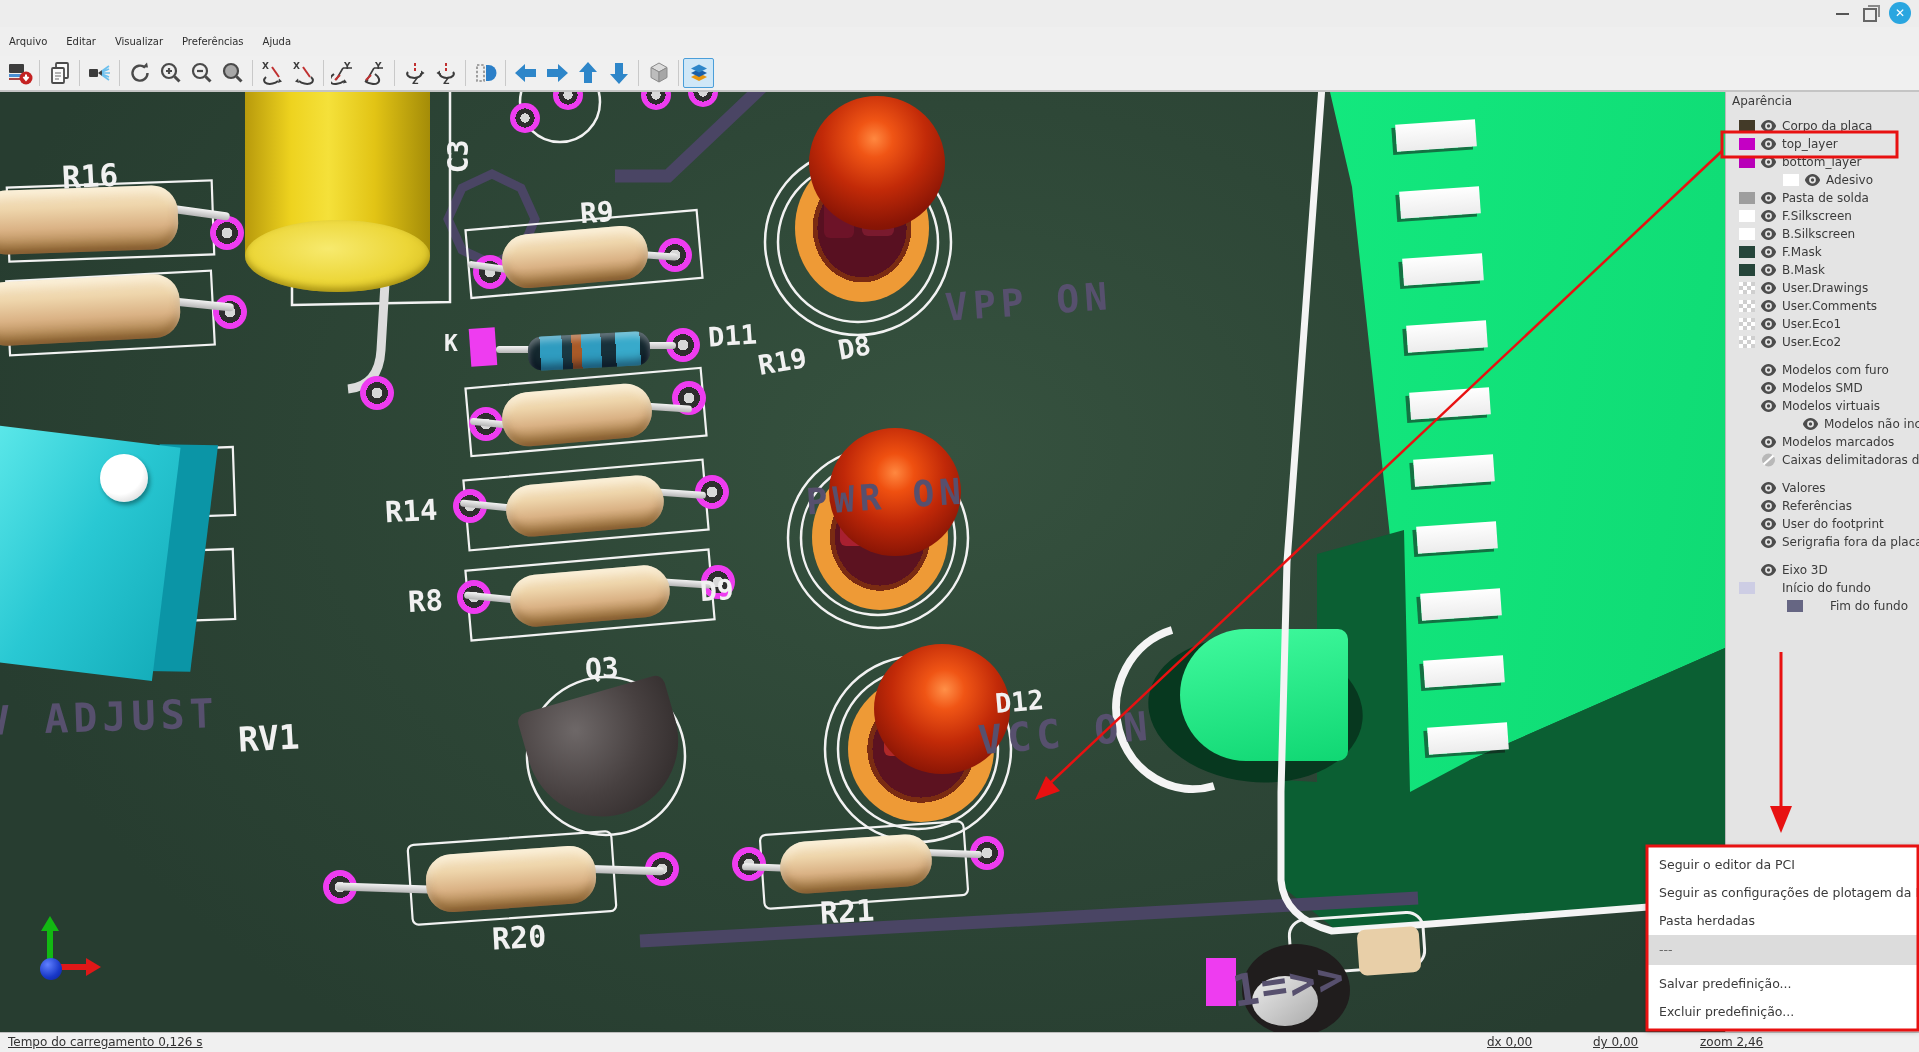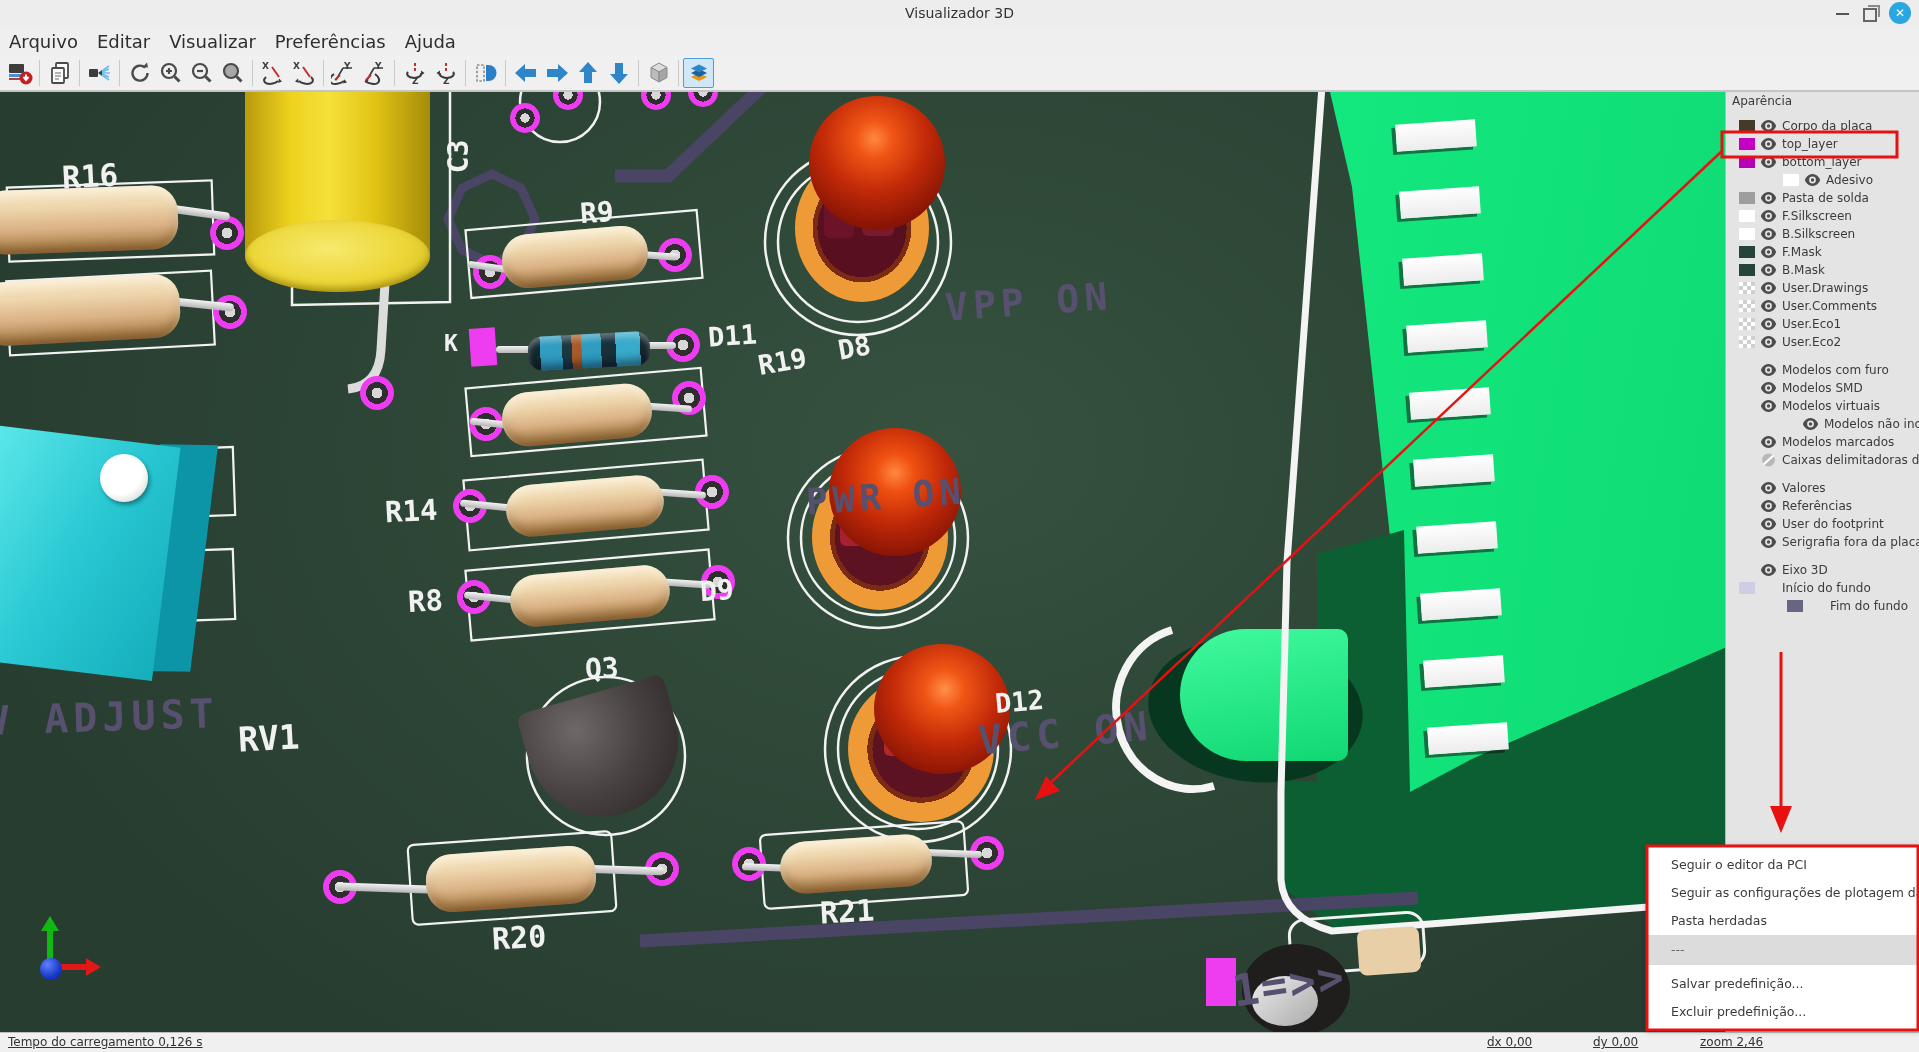--- a/index.html
+++ b/index.html
@@ -8,21 +8,21 @@
 
   
   .titlebar{position:absolute;left:0;top:0;width:100%;height:27px;background:#ededed;border-bottom:1px solid #d6d6d6;z-index:30;}
   .title{position:absolute;left:0;right:0;top:5px;text-align:center;font-size:14px;color:#333;}
   .win-min{position:absolute;right:70px;top:13px;width:13px;height:2px;background:#555;}
   .win-max{position:absolute;right:42px;top:8px;width:10px;height:10px;border:2px solid #666;background:#ededed;}
   .win-max::before{content:"";position:absolute;left:3px;top:-5px;width:10px;height:10px;border:2px solid #8a8a8a;border-bottom:none;border-left:none;}
   .win-close{position:absolute;right:8px;top:2px;width:22px;height:22px;border-radius:50%;background:#2aa6e0;color:#fff;
              font-size:12px;font-weight:bold;text-align:center;line-height:22px;}
   .menubar{position:absolute;left:0;top:27px;width:100%;height:29px;background:#efefef;display:flex;align-items:center;padding-left:9px;z-index:30;}
-  .menu-item{font-size:18px;color:#2e2e2e;padding:4px 19px 4px 0;}
+  .menu-item{font-size:10px;color:#2e2e2e;padding:4px 19px 4px 0;}
   .toolbar{position:absolute;left:0;top:56px;width:100%;height:34px;background:#f0f0f0;border-bottom:2px solid #c4c4c4;
            display:flex;align-items:center;padding-left:4px;z-index:30;}
   .tool{width:31px;height:30px;display:flex;align-items:center;justify-content:center;flex:0 0 auto;}
   .tool.active{background:#cfe7f7;border:1px solid #4a9ed9;border-radius:2px;box-sizing:border-box;}
   .tsep{width:1px;height:26px;background:#c9c9c9;margin:0 4px;flex:0 0 auto;}
 
   
   .viewport{position:absolute;left:0;top:92px;width:1725px;height:940px;overflow:hidden;z-index:1;
     background:radial-gradient(1000px 720px at 55% 38%, #36523f 0%, #2e4737 48%, #273d30 100%);}
   .viewport *{position:absolute;}
@@ -47,36 +47,35 @@
   .sb-row{position:absolute;left:0;width:100%;height:18px;display:flex;align-items:center;}
   .sb-swatch{width:16px;height:12px;margin-left:13px;flex:0 0 auto;}
   .sb-swatch.checker{background:conic-gradient(#cfcfcf 25%, #fff 0 50%, #cfcfcf 0 75%, #fff 0);background-size:8px 8px;}
   .sb-spacer{width:16px;margin-left:13px;flex:0 0 auto;}
   .sb-eye{margin-left:5px;flex:0 0 auto;display:flex;}
   .sb-label{margin-left:5px;white-space:nowrap;}
 
   
   .ctx{position:absolute;left:1646px;top:845px;width:273px;height:186px;background:#ffffff;z-index:40;
        font-size:12.5px;color:#3a3a3a;box-shadow:0 1px 5px rgba(0,0,0,.25);overflow:hidden;padding-top:6px;box-sizing:border-box;}
-  .ctx-item{height:28px;line-height:28px;padding-left:25px;white-space:nowrap;}
+  .ctx-item{height:28px;line-height:28px;padding-left:13px;white-space:nowrap;}
   .ctx-item.hl{height:30px;line-height:30px;background:#dcdcdc;color:#6a6a6a;}
   .ctx-gap{height:5px;}
 
   
   .statusbar{position:absolute;left:0;top:1032px;width:100%;height:20px;background:#f0f0f0;border-top:1px solid #bdbdbd;
              font-size:12px;color:#333;z-index:30;box-sizing:border-box;}
   .statusbar span{position:absolute;top:2px;white-space:nowrap;text-decoration:underline;}
 
   .anno{position:absolute;left:0;top:0;z-index:50;pointer-events:none;}
 </style>
 </head>
 <body>
 
 <div class="titlebar">
-  <div class="title">Visualizador 3D</div>
   <div class="win-min"></div>
   <div class="win-max"></div>
   <div class="win-close">✕</div>
 </div>
 
 <div class="menubar">
     <div class="menu-item">Arquivo</div>
     <div class="menu-item">Editar</div>
     <div class="menu-item">Visualizar</div>
     <div class="menu-item">Preferências</div>

